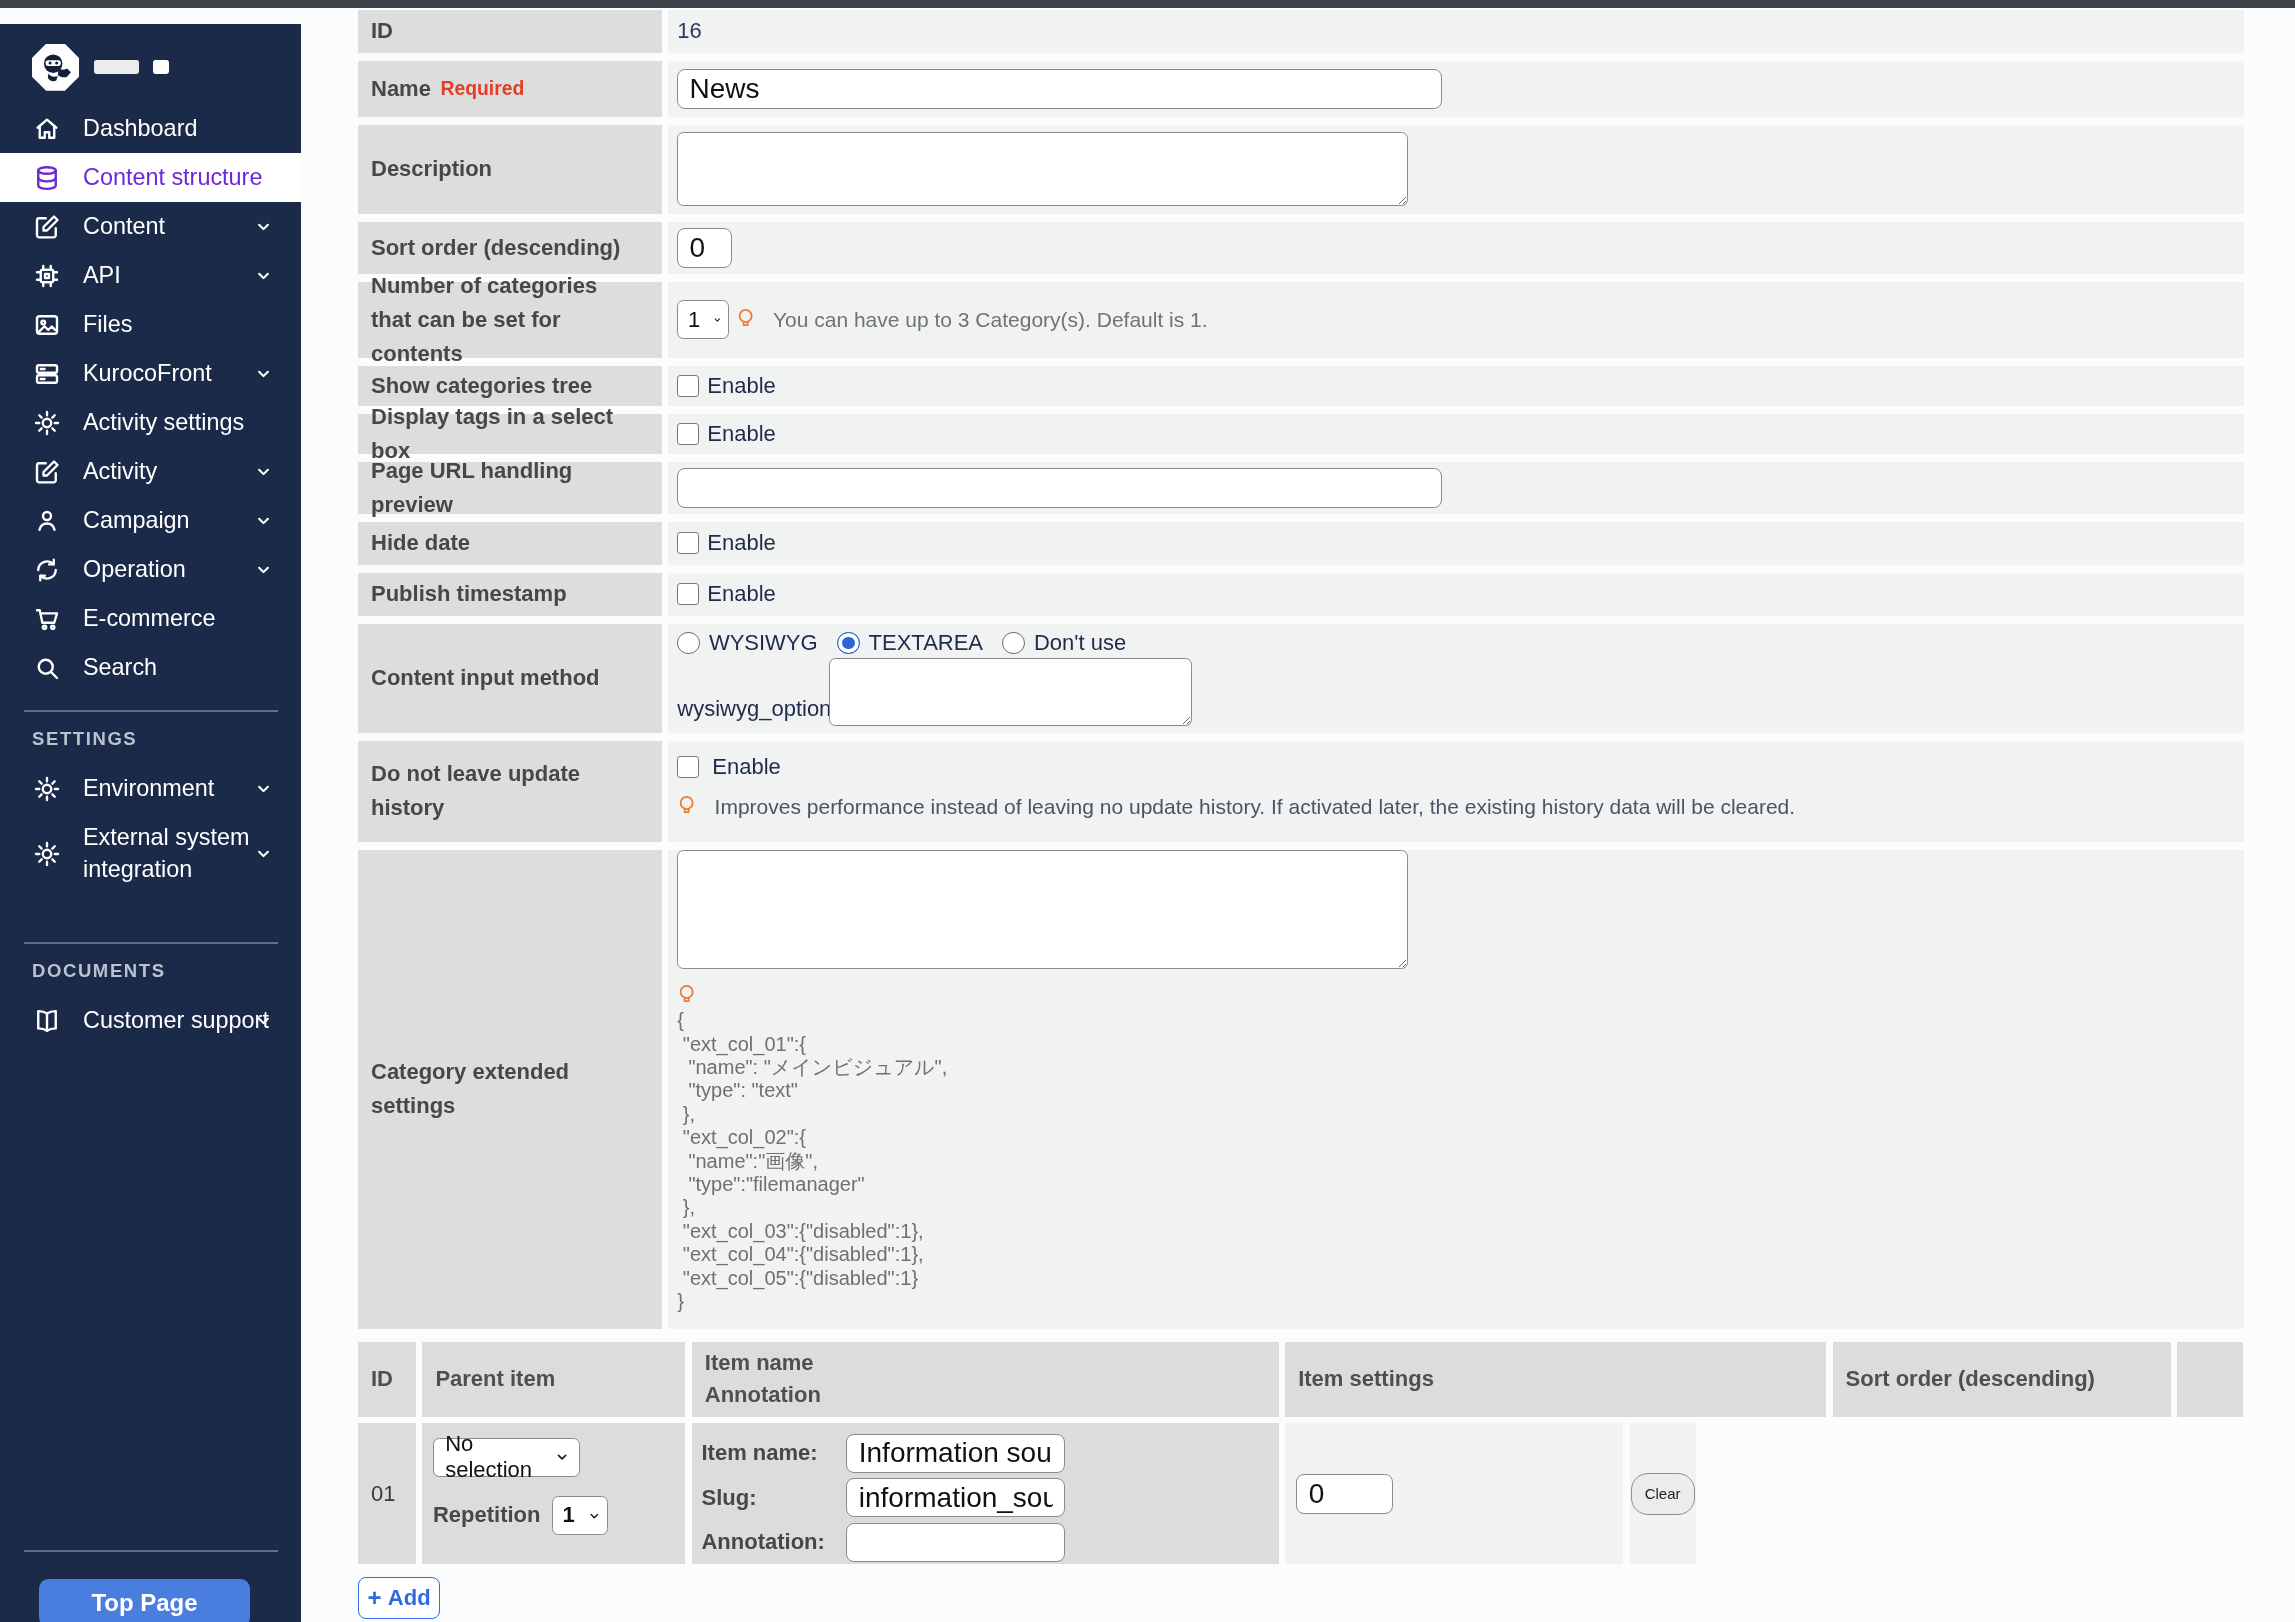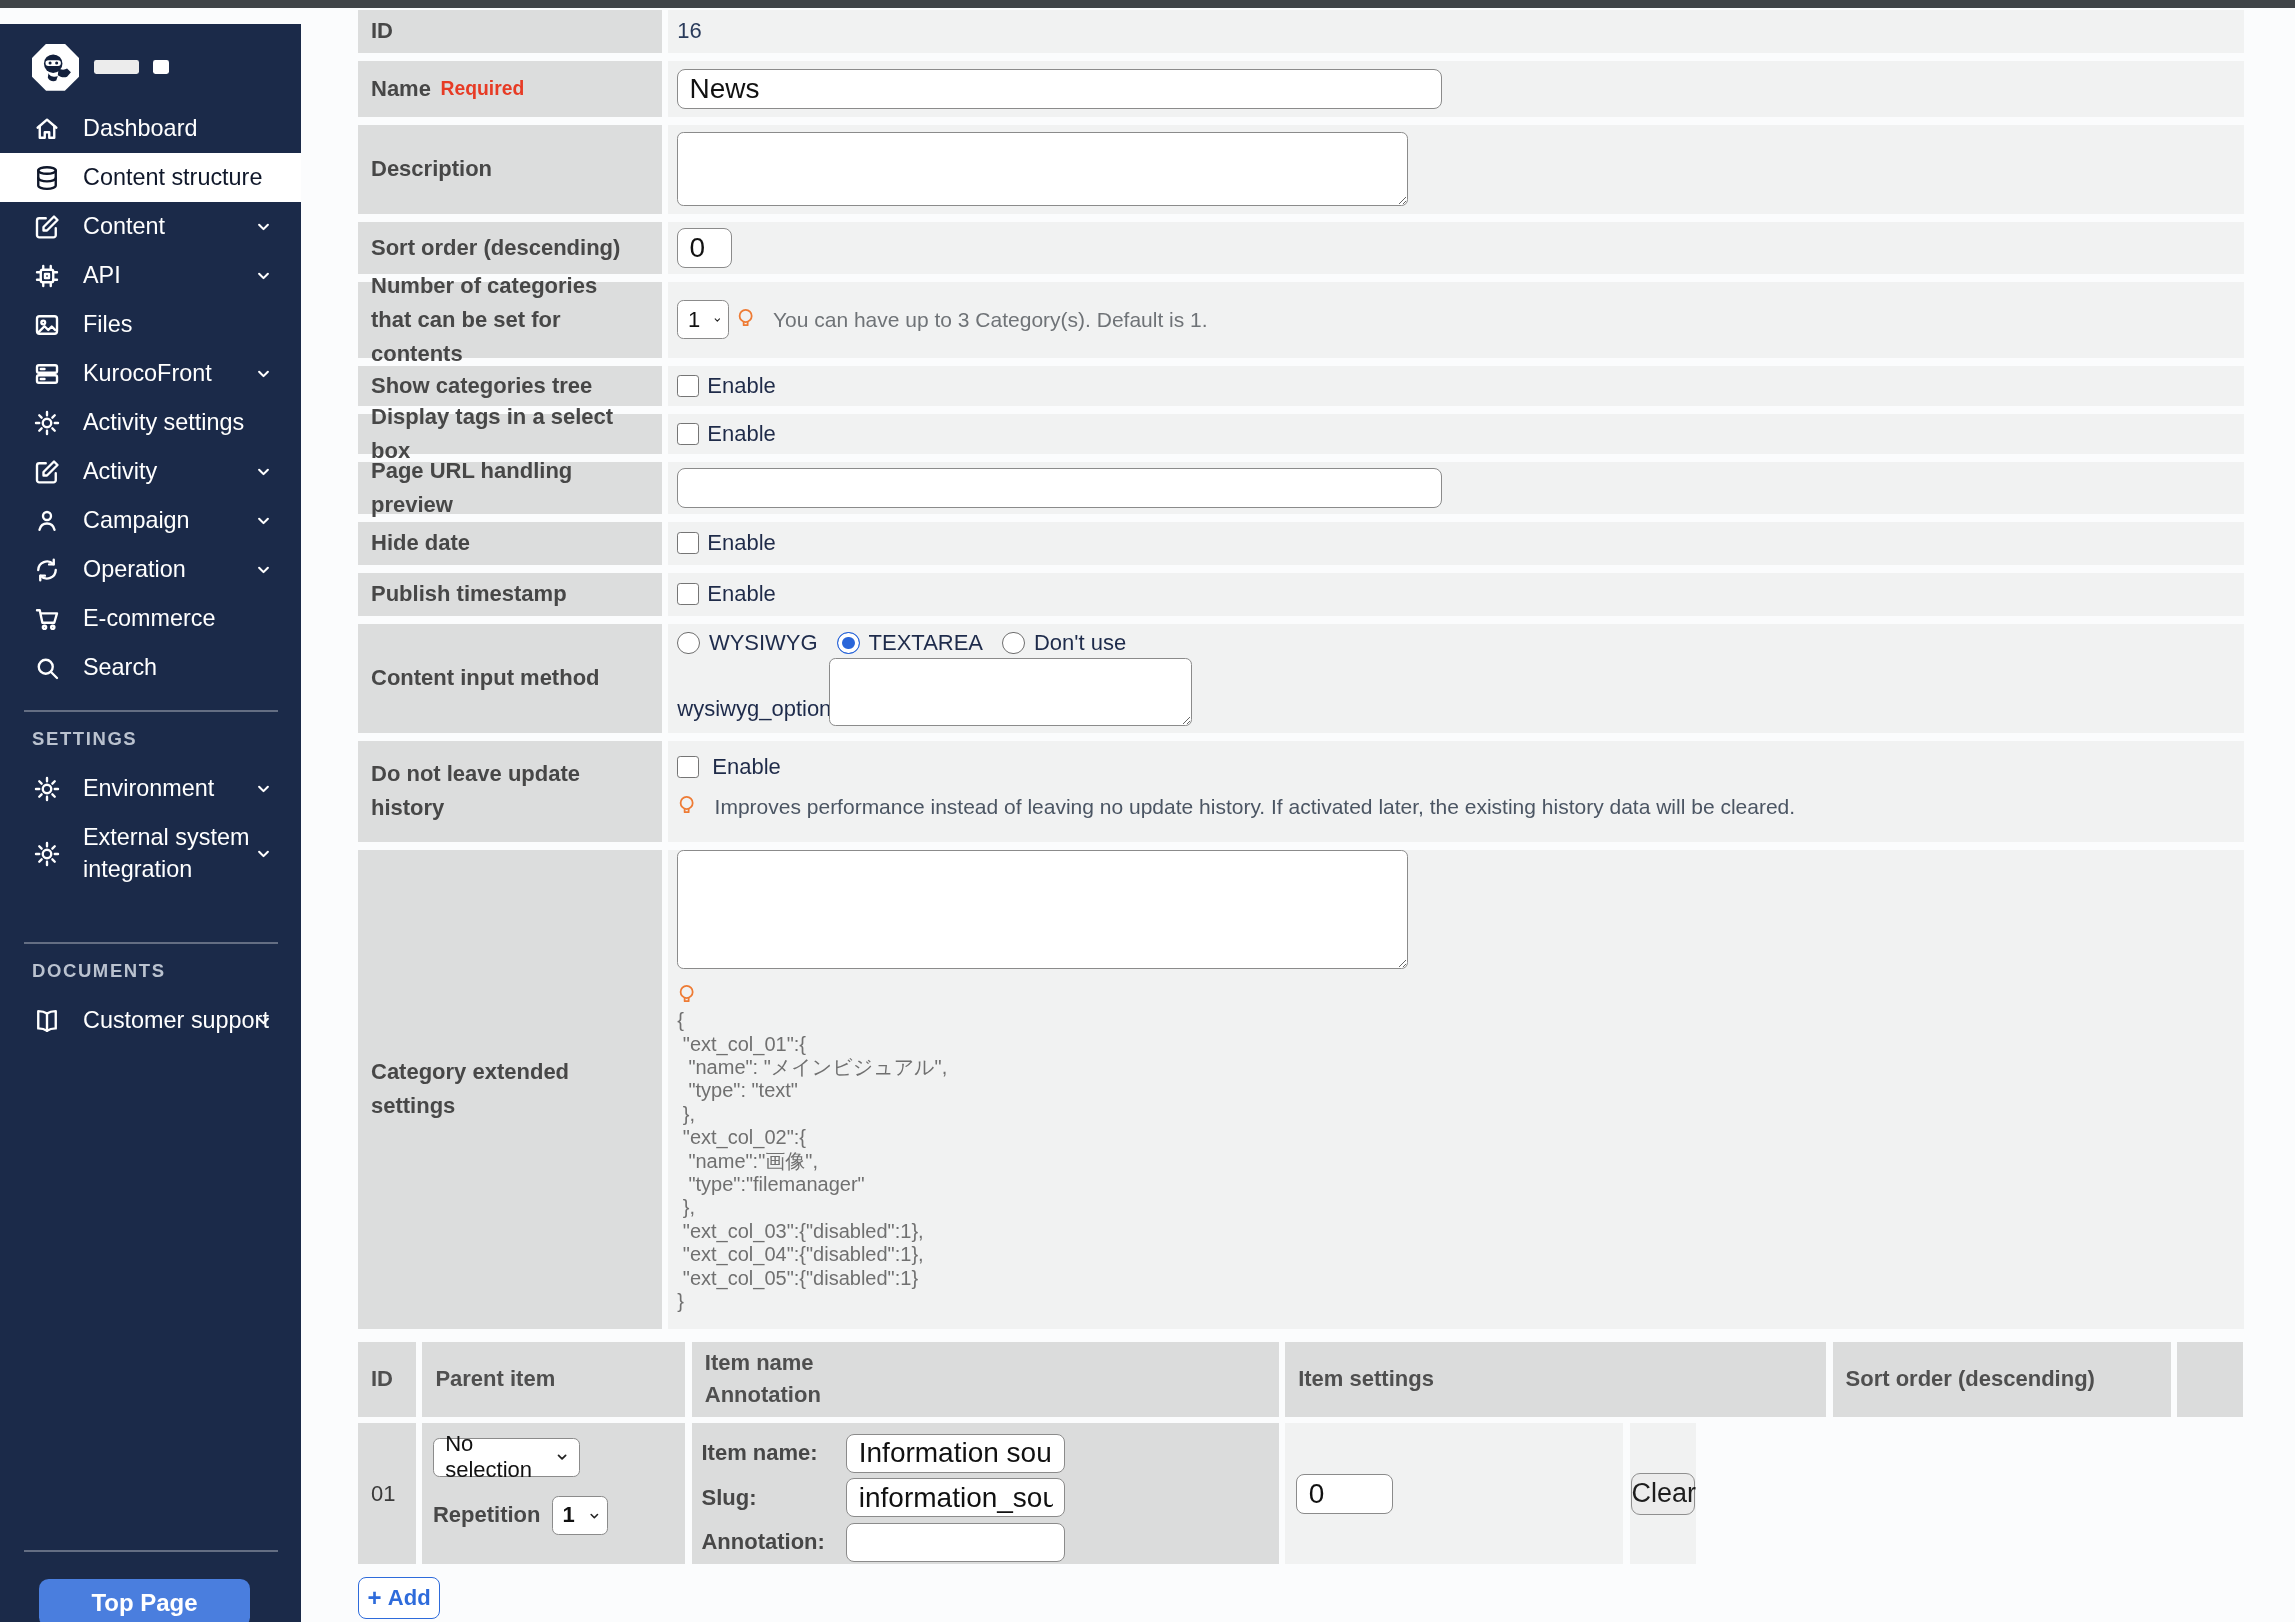--- a/index.html
+++ b/index.html
@@ -14,21 +14,21 @@
              background:#1b2a49; color:#fff; }
   .logo-row { display:flex; align-items:center; gap:14.5px; margin:19.3px 0 0 32px; height:48px; }
   .logo-octagon { width:47px; height:47px; background:#fff; display:flex; align-items:center; justify-content:center;
       clip-path:polygon(30% 0,70% 0,100% 30%,100% 70%,70% 100%,30% 100%,0 70%,0 30%); }
   .redact1 { width:45px; height:13.7px; background:#ececec; border-radius:2.4px; }
   .redact2 { width:16px; height:13.7px; background:#fff; border-radius:2.4px; }
 
   .nav { margin-top:13px; }
   .nav-item { position:relative; height:49px; display:flex; align-items:center; gap:21px;
               padding-left:32px; font-size:23.4px; font-weight:500; color:#fff; cursor:pointer; }
-  .nav-item.active { background:#fff; color:#0f172a; }
+  .nav-item.active { background:#fff; color:#6d28d9; }
   .nav-item .nicon { width:30px; height:30px; flex:0 0 30px; display:flex; align-items:center; }
   .nav-item .nicon svg { width:30px; height:30px; stroke:currentColor; fill:none;
                          stroke-width:1.9; stroke-linecap:round; stroke-linejoin:round; }
   .nav-item .chev { position:absolute; right:27px; width:21px; height:21px; }
   .nav-item .chev svg { width:21px; height:21px; stroke:currentColor; fill:none; stroke-width:2.4;
                         stroke-linecap:round; stroke-linejoin:round; }
   .nav-item.twoline { height:81px; }
   .nav-item.twoline .nlabel { line-height:1.35; width:169px; }
 
   .side-divider { height:1.6px; background:rgba(255,255,255,.32); margin:17.7px 22.6px 16px 24px; }
@@ -105,21 +105,21 @@
   .fld-row .fld-label { width:145px; font-size:22px; color:#474747; font-weight:600; }
   .fld-row input { width:219px; height:39px; }
   .cell-set { padding:16px 0 0 8px; }
   .set-ta { width:259px; height:76px; display:block; margin-top:4.8px; }
   .settings-link { position:absolute; left:278px; top:103px; color:#3c79e0; font-size:22px;
                    text-decoration:none; cursor:pointer; }
   .cell-sort { display:flex; align-items:center; padding-left:11.3px; }
   .cell-sort input { width:97px; }
   .cell-clr { display:flex; align-items:center; justify-content:center; }
   .clear-btn { width:64px; height:42px; background:#ececec; border:1.6px solid #8f8f8f;
-               border-radius:9px; font-size:27px; color:#1d1d1d; font-family:inherit; cursor:pointer; }
+               border-radius:17px; font-size:15px; color:#1d1d1d; font-family:inherit; cursor:pointer; }
 
   .add-btn { margin-top:13px; width:82px; height:42px; background:#fff; border:1.6px solid #2e6bdb;
              border-radius:8px; color:#2e6bdb; font-size:22px; font-weight:600; font-family:inherit;
              display:flex; align-items:center; justify-content:center; gap:6.4px; cursor:pointer; }
   .add-btn .plus { font-size:24px; font-weight:700; line-height:1; }
 </style>
 </head>
 <body>
 
 <div class="topbar"></div>

